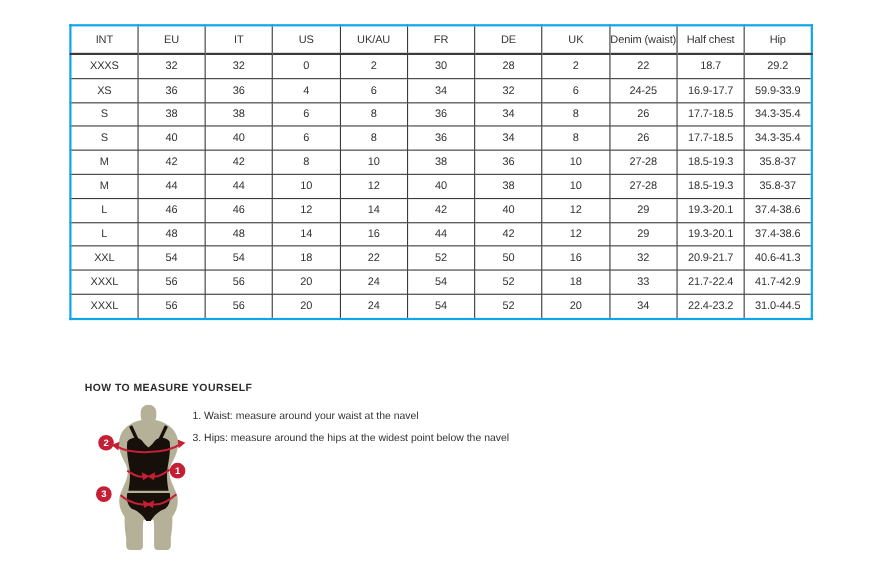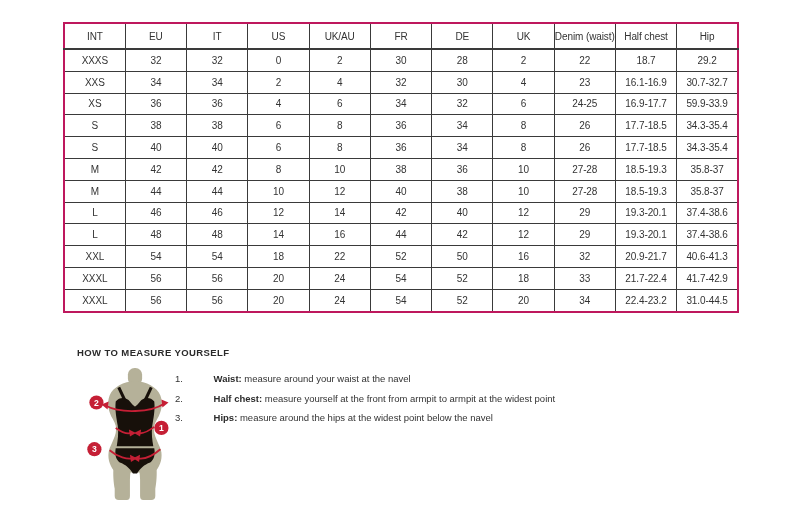--- a/index.html
+++ b/index.html
@@ -14,21 +14,21 @@
   
   .size-table {
     position: absolute;
     left: 63px; top: 22px;
     width: 676px;
     border-collapse: collapse;
     table-layout: fixed;
     font-size: 10px;
     letter-spacing: -0.1px;
     color: #333333;
-    border: 2px solid #be185d;
+    border: 2px solid #0ea5e9;
   }
   .size-table th, .size-table td {
     border: 1px solid #3a3a3a;
     text-align: center;
     vertical-align: middle;
     padding: 0;
     font-weight: 400;
     white-space: nowrap;
     overflow: hidden;
   }
@@ -44,21 +44,21 @@
     letter-spacing: 0.4px;
     color: #2b2b2b;
   }
   .steps {
     position: absolute;
     left: 175px; top: 373px;
     font-size: 9.5px;
     color: #333333;
   }
   .step { margin-bottom: 8.5px; line-height: 11px; }
-  .step .step-label { font-weight: 700; color: #2b2b2b; margin-left: 28px; }
+  .step .step-label { font-weight: 400; color: #2b2b2b; }
 
   .figure-wrap {
     position: absolute;
     left: 83px; top: 368px;
     width: 104px; height: 134px;
   }
   .figure-wrap svg { width: 100%; height: 100%; display: block; }
 </style>
 </head>
 <body>
@@ -85,33 +85,20 @@
         <td>32</td>
         <td>32</td>
         <td>0</td>
         <td>2</td>
         <td>30</td>
         <td>28</td>
         <td>2</td>
         <td>22</td>
         <td>18.7</td>
         <td>29.2</td>
-      </tr>
-      <tr>
-        <td>XXS</td>
-        <td>34</td>
-        <td>34</td>
-        <td>2</td>
-        <td>4</td>
-        <td>32</td>
-        <td>30</td>
-        <td>4</td>
-        <td>23</td>
-        <td>16.1-16.9</td>
-        <td>30.7-32.7</td>
       </tr>
       <tr>
         <td>XS</td>
         <td>36</td>
         <td>36</td>
         <td>4</td>
         <td>6</td>
         <td>34</td>
         <td>32</td>
         <td>6</td>
@@ -285,15 +272,14 @@
       <circle cx="76" cy="59" r="7" fill="#c51f35"></circle>
       <text x="76" y="62" fill="#ffffff">1</text>
       <circle cx="10" cy="80" r="7" fill="#c51f35"></circle>
       <text x="10" y="83" fill="#ffffff">3</text>
     </g>
   </svg>
 </div>
 
 <div class="steps">
     <div class="step"><span>1. </span><span class="step-label">Waist:</span> <span> measure around your waist at the navel</span></div>
-    <div class="step"><span>2. </span><span class="step-label">Half chest:</span> <span> measure yourself at the front from armpit to armpit at the widest point</span></div>
     <div class="step"><span>3. </span><span class="step-label">Hips:</span> <span> measure around the hips at the widest point below the navel</span></div>
   </div>
 
 </body></html>

